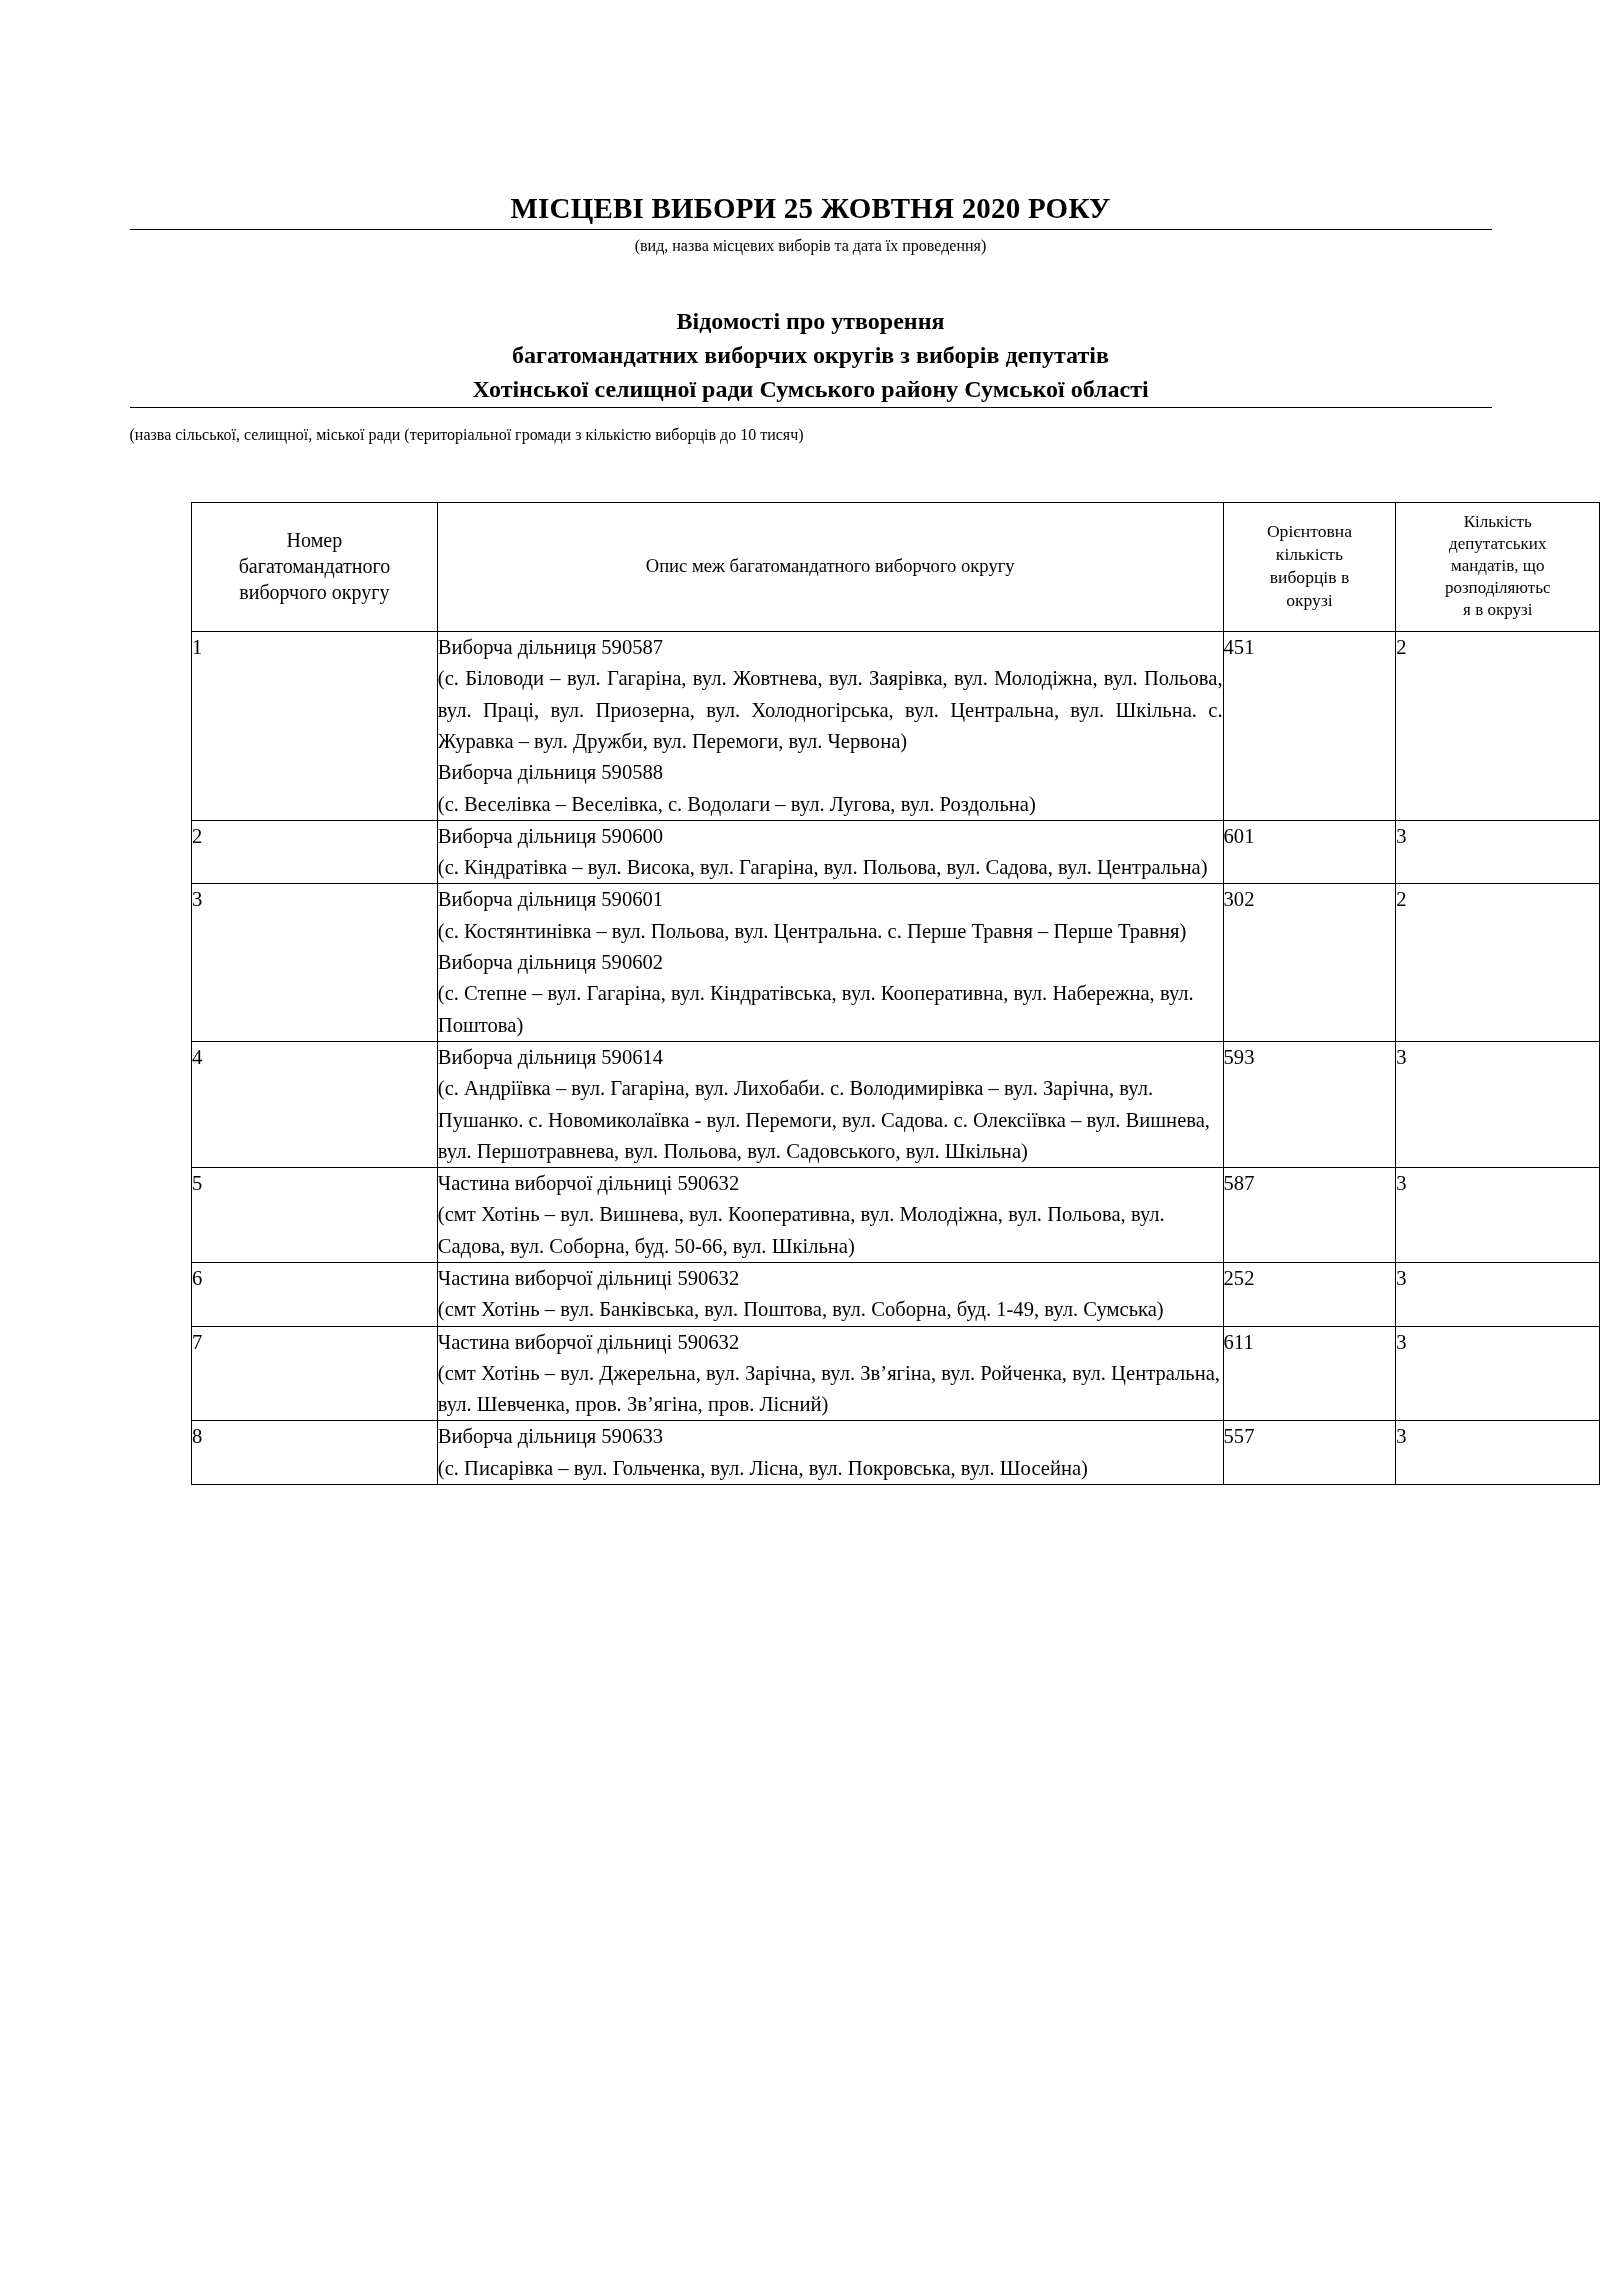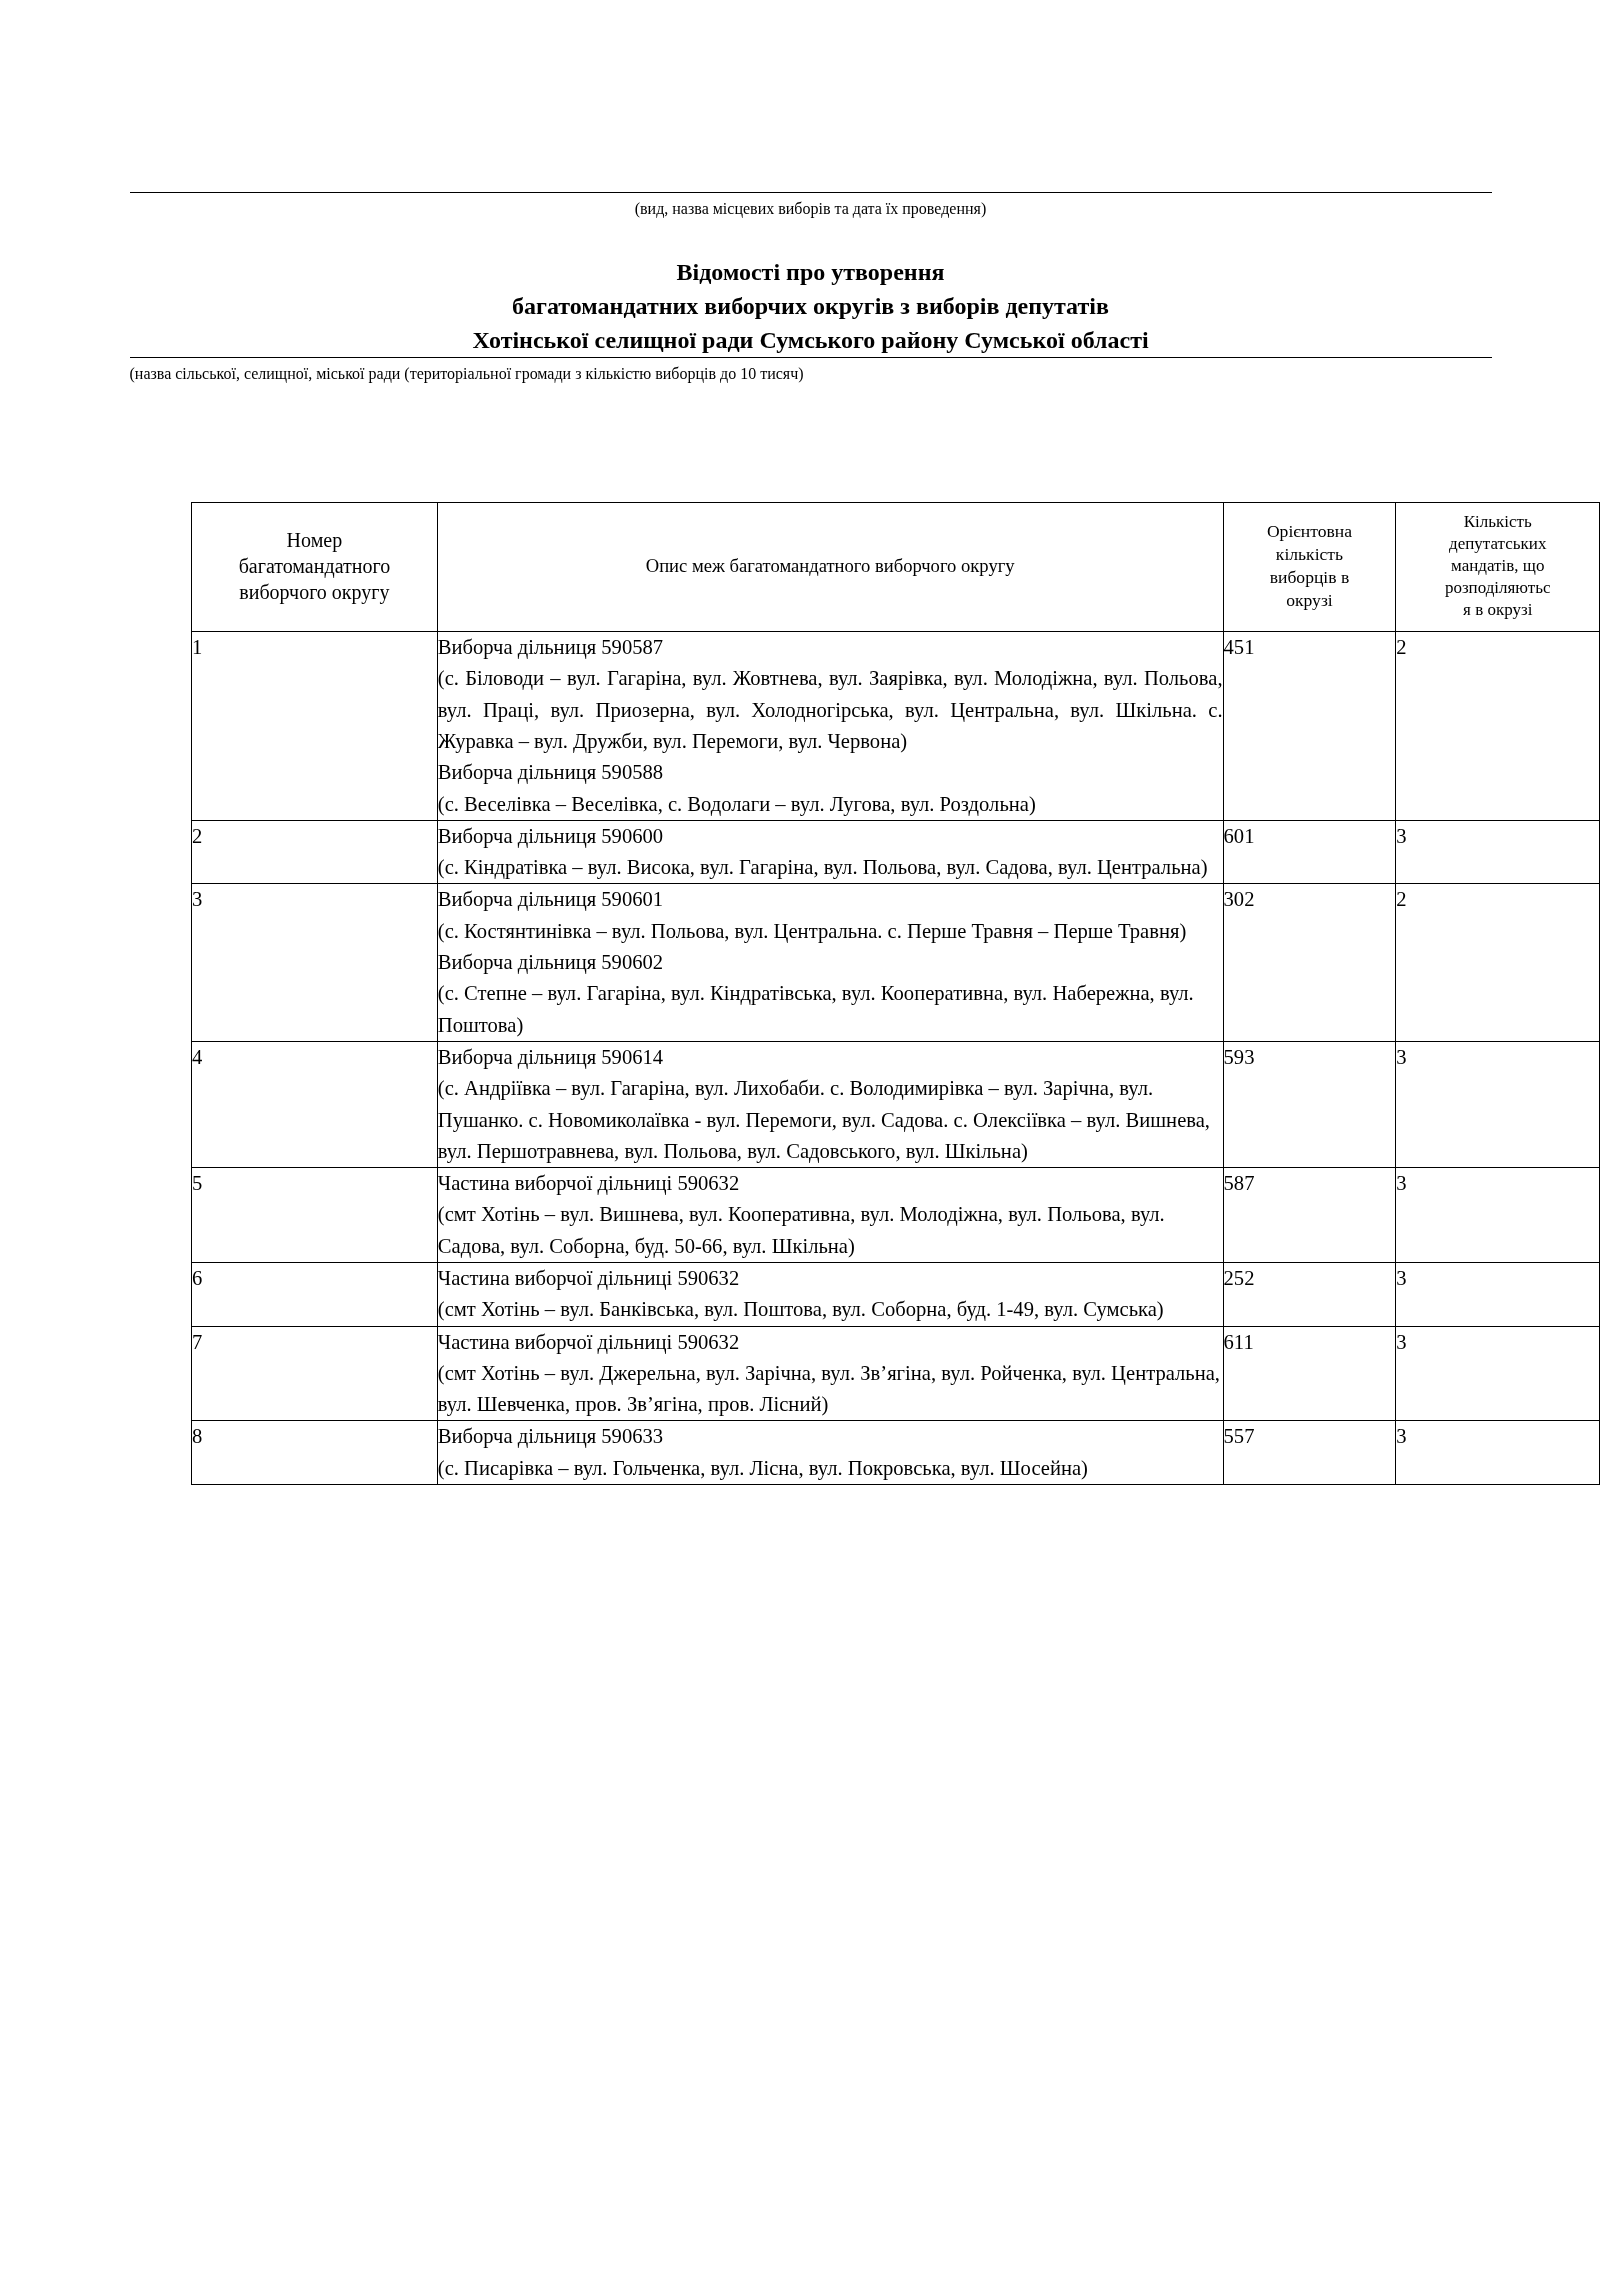--- a/index.html
+++ b/index.html
@@ -42,21 +42,21 @@
     width: 100%;
   }
   .rule-sub {
     font-size: 16px;
     text-align: center;
     padding-top: 5.9px;
     line-height: 1.2;
   }
 
   .subtitle-block {
-    margin: 0 auto;
+    margin: 12px auto;
     width: 1362px;
     padding-top: 37px;
   }
   .subtitle-line {
     font-size: 24px;
     font-weight: bold;
     text-align: center;
     line-height: 1.42;
   }
   .caption-block {
@@ -126,20 +126,21 @@
   }
   
   .nostretch { text-align: left; }
 </style>
 </head>
 <body>
 
 <div class="page">
 
   <div class="doc-header">
+    <div class="main-title">МІСЦЕВІ ВИБОРИ 25 ЖОВТНЯ 2020 РОКУ</div>
     <div class="rule"></div>
     <div class="rule-sub">(вид, назва місцевих виборів та дата їх проведення)</div>
   </div>
 
   <div class="subtitle-block">
     <div class="subtitle-line">Відомості про утворення</div>
     <div class="subtitle-line">багатомандатних виборчих округів з виборів депутатів</div>
     <div class="subtitle-line">Хотінської селищної ради Сумського району Сумської області</div>
     <div class="rule"></div>
   </div>

